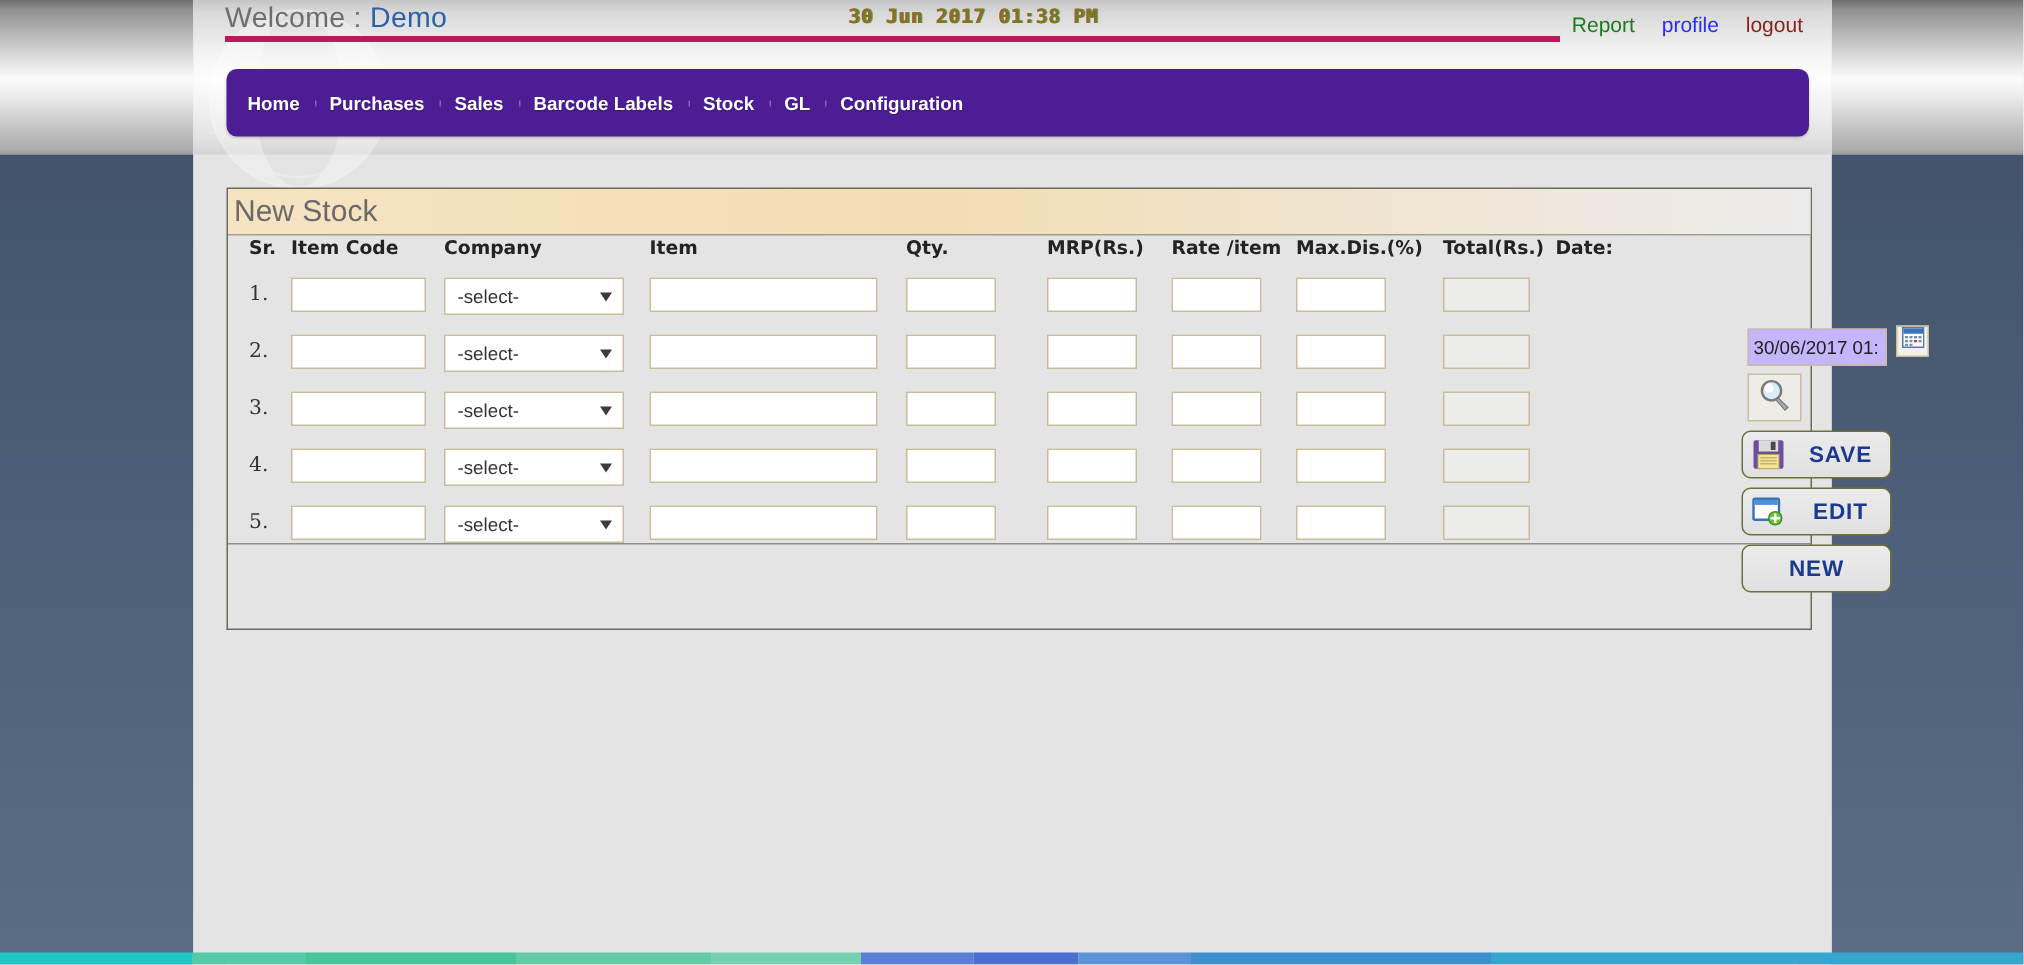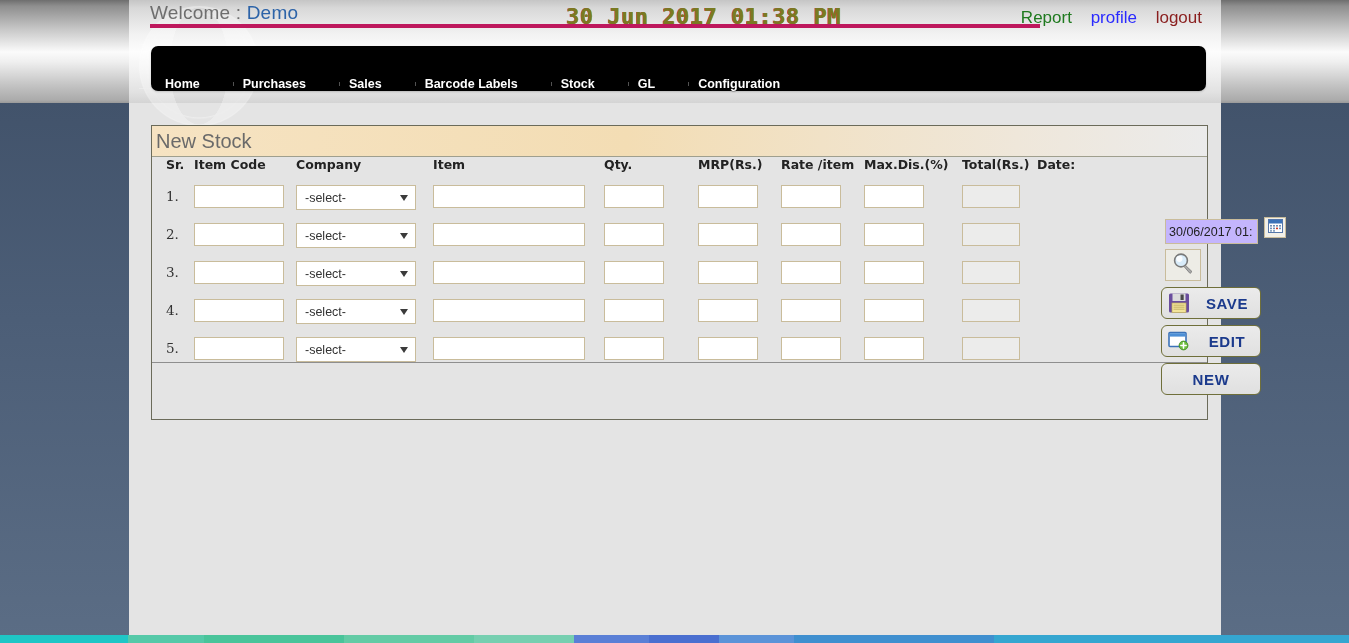--- a/index.html
+++ b/index.html
@@ -62,36 +62,36 @@
   
   .welcome {
     position: absolute; left: 21px; top: 2px; width: 890px; height: 26px;
     border-bottom: 4px solid #be185d;
     font-size: 19px; color: #6e6e6e; letter-spacing: .2px;
   }
   .welcome .wname { color: #2c63a8; }
   .datetime {
     position: absolute; left: 437px; top: 4px;
     font-family: "DejaVu Sans Mono", monospace;
-    font-size: 22px; font-weight: bold; color: #7a7a22;
+    font-size: 13px; font-weight: bold; color: #7a7a22;
     text-shadow: -0.6px 0 rgba(200,40,20,.85), 0.6px 0 rgba(30,140,60,.6);
     letter-spacing: .5px;
   }
-  .hlinks { position: absolute; right: 19px; top: 8px; font-size: 17px; }
+  .hlinks { position: absolute; right: 19px; top: 8px; font-size: 14px; }
   .hlinks a { text-decoration: none; margin-left: 14px; }
   .lk-report { color: #1f7a1f; }
   .lk-profile { color: #2a2aff; }
   .lk-logout { color: #8a1f1f; }
 
   
   .navwrap {
     position: absolute; left: 22px; top: 46px; width: 1055px; height: 45px;
-    background: #000000; border-radius: 7px;
+    background: #4c1d95; border-radius: 7px;
     box-shadow: 0 1px 2px rgba(0,0,0,.18);
-    display: flex; align-items: flex-end; gap: 23px;
+    display: flex; align-items: center;
   }
   .navwrap .nav-item {
     display: flex; align-items: center; padding: 0 10px;
     color: #ffffff; font-size: 12.5px; font-weight: bold;
     cursor: pointer; position: relative;
     font-family: "Liberation Sans", sans-serif;
     text-shadow: 0 1px 1px rgba(0,0,0,.25);
   }
   .navwrap .nav-item + .nav-item::before {
     content:''; position:absolute; left:0; top:5px; bottom:5px; width:1px;

